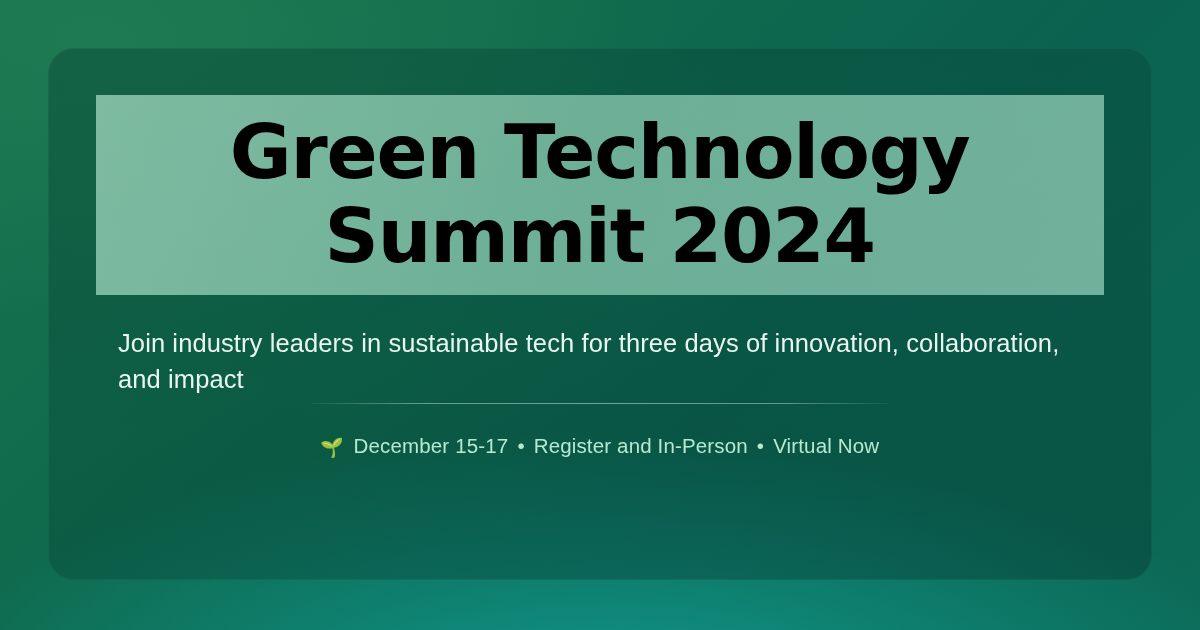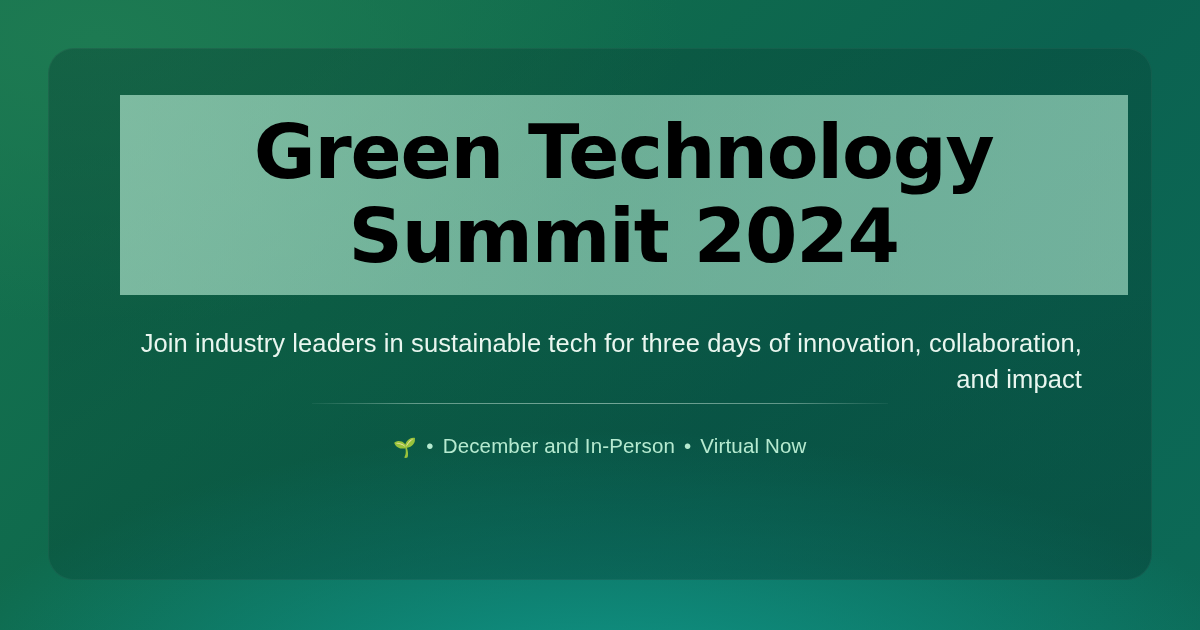--- a/index.html
+++ b/index.html
@@ -44,42 +44,41 @@
     position:absolute;
     left:48px;
     top:47px;
     width:1008px;
     height:200px;
     background:linear-gradient(100deg, rgba(196,246,222,0.60) 0%, rgba(186,242,216,0.555) 48%, rgba(190,244,219,0.575) 100%);
     display:flex;
     flex-direction:column;
     align-items:center;
     justify-content:center;
-    margin-left:24px;
   }
 
   .title-line {
     color:#000000;
     font-family:"DejaVu Sans", sans-serif;
     font-weight:800;
     font-size:74px;
     line-height:1.13;
     letter-spacing:-1.2px;
     text-align:center;
     white-space:nowrap;
     transform:scaleX(1.02);
   }
 
   
   .subtitle {
     position:absolute;
     left:70px;
     top:277px;
     width:964px;
-    text-align:right;
+    text-align:left;
     color:#e9f6ef;
     font-size:25.5px;
     line-height:1.42;
     font-weight:400;
     letter-spacing:0.1px;
   }
 
   
   .divider {
     position:absolute;
@@ -124,19 +123,20 @@
     <div class="title-line">Green Technology</div>
     <div class="title-line">Summit 2024</div>
   </div>
 
   <div class="subtitle">Join industry leaders in sustainable tech for three days of innovation, collaboration, and impact</div>
 
   <div class="divider"></div>
 
   <div class="meta">
     <span class="meta-icon">🌱</span>
+    <span>December 15-17</span>
     <span>•</span>
-    <span>December and In-Person</span>
+    <span>Register and In-Person</span>
     <span>•</span>
     <span>Virtual Now</span>
   </div>
 
 </div>
 
 </body></html>

